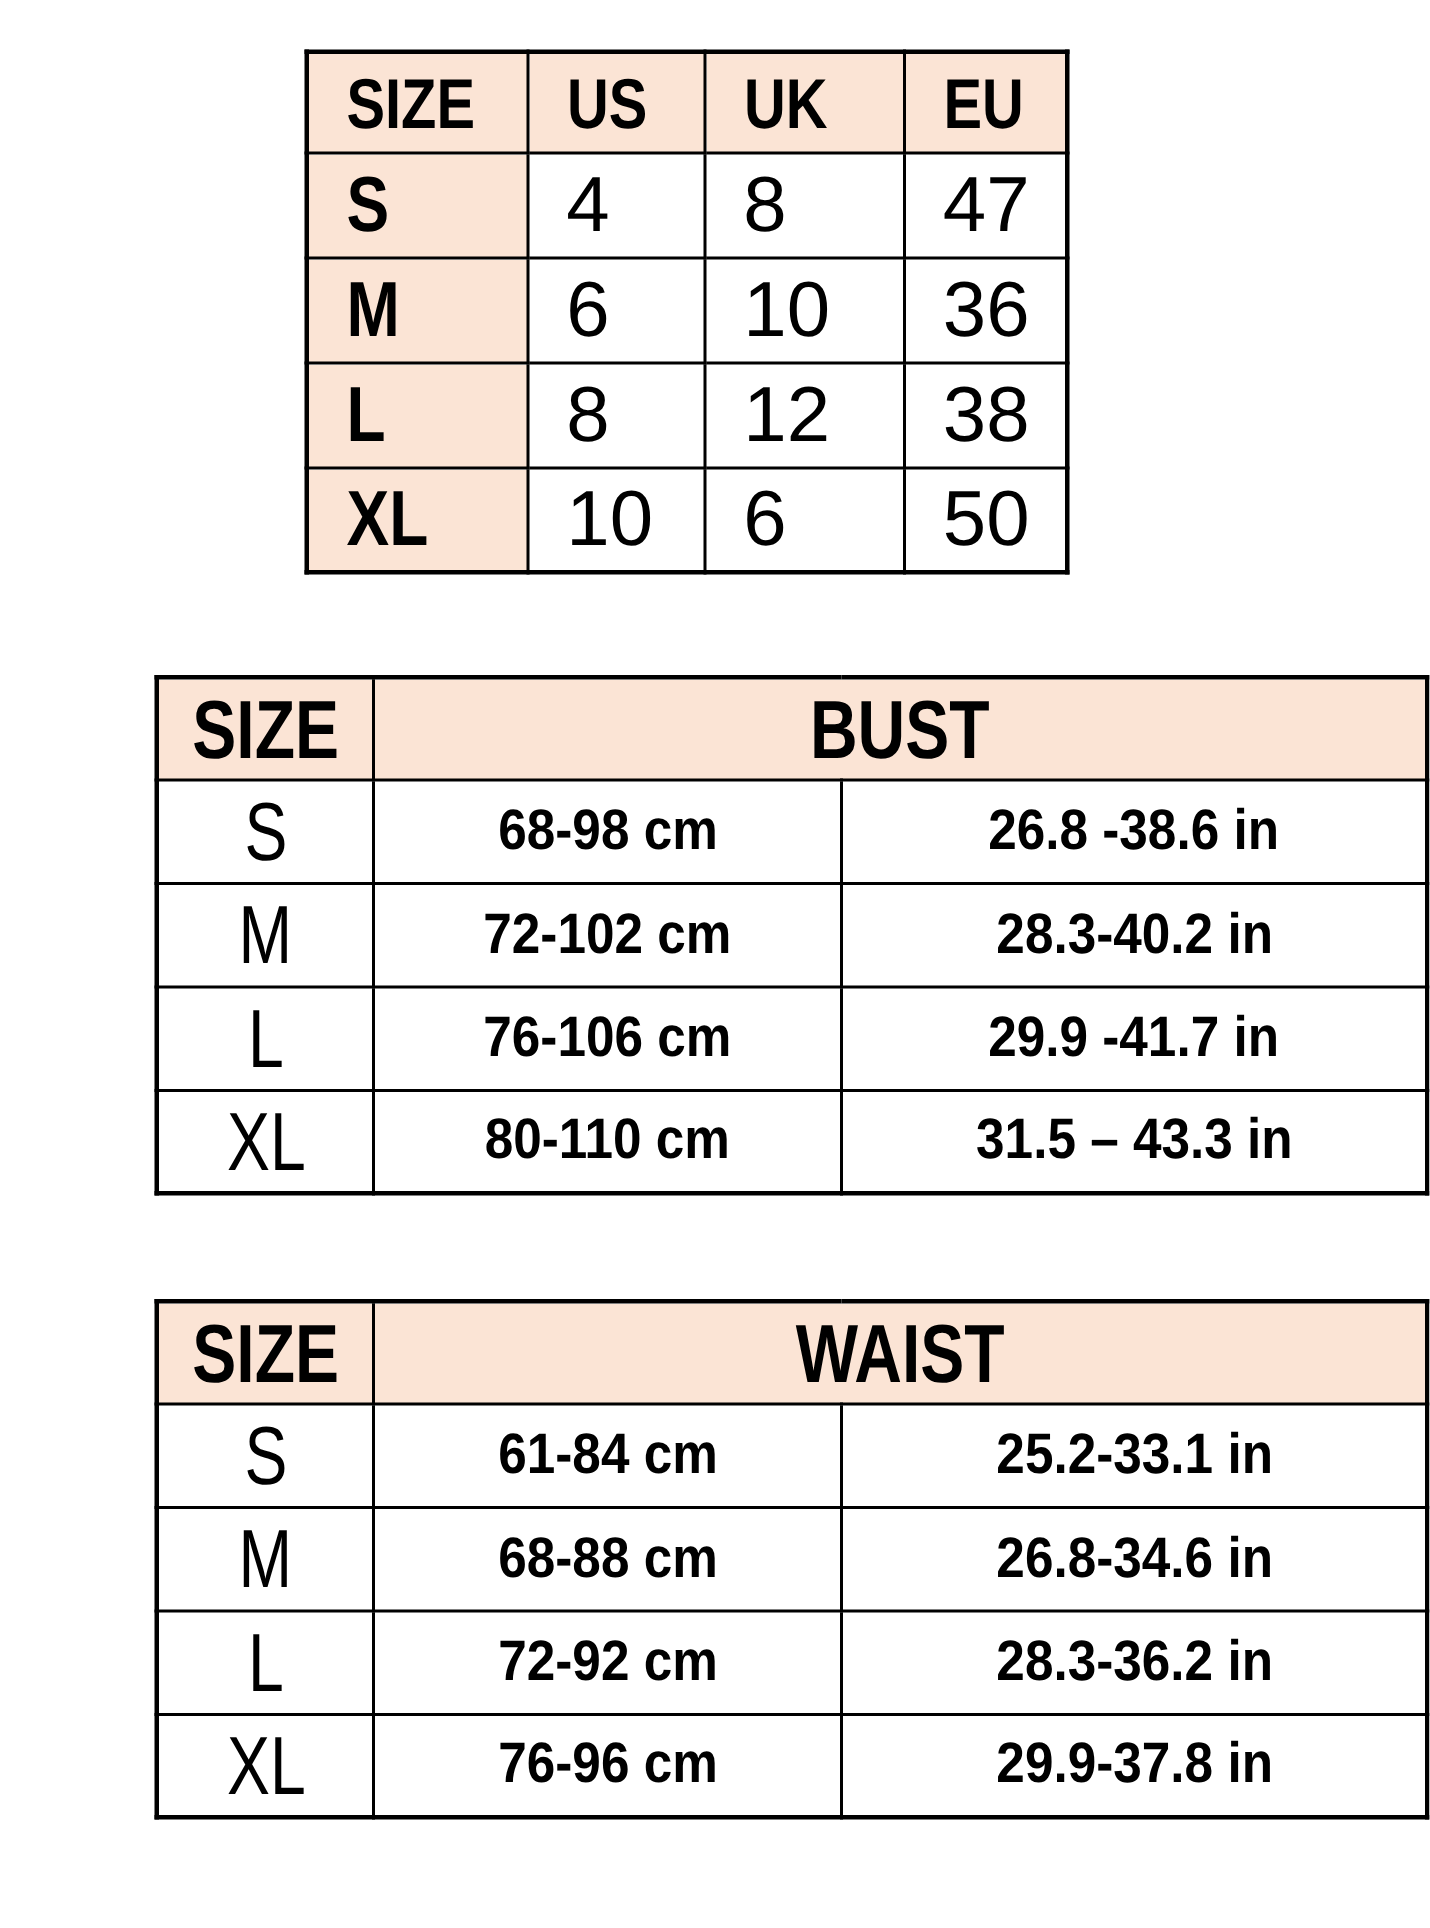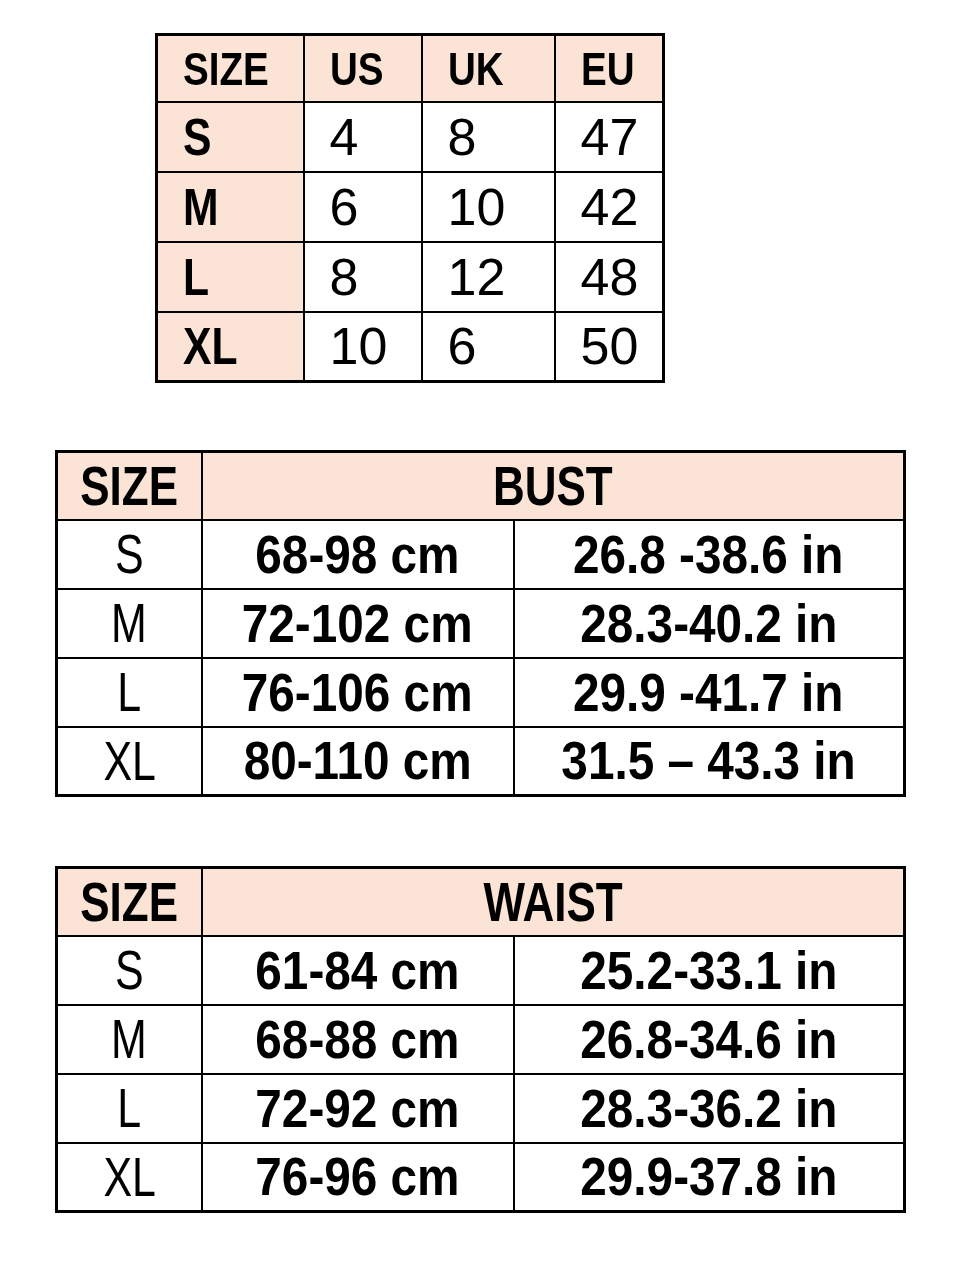--- a/index.html
+++ b/index.html
@@ -14,20 +14,21 @@
     position:relative;
     font-family:"Liberation Sans","DejaVu Sans",sans-serif;
     color:var(--text);
     overflow:hidden;
   }
   table{
     border-collapse:collapse;
     position:absolute;
     table-layout:fixed;
     border:3px solid var(--border);
+    margin-left:48px;
   }
   th,td{
     border:2px solid var(--border);
     vertical-align:middle;
     padding:0;
     overflow:hidden;
     white-space:nowrap;
   }
   .tx{display:inline-block;}
 
@@ -59,21 +60,21 @@
   .tm col.c-cm{width:312px;}
   .tm col.c-in{width:391px;}
   .tm tr{height:69px;}
   .tm tr.hdr{height:68px;}
   .tm th,.tm td{text-align:center;}
   .tm th{
     background:var(--header-bg);
     font-size:55px;font-weight:bold;
   }
   .tm th .tx{transform:scaleX(0.80);transform-origin:center center;}
-  .tm td{font-size:53px;font-weight:bold;}
+  .tm td{font-size:38px;font-weight:bold;}
   .tm td .tx{transform:scaleX(0.90);transform-origin:center center;}
   .tm td.size{font-weight:400;font-size:55px;}
   .tm td.size .tx{transform:scaleX(0.78);}
 </style>
 </head>
 <body>
 
 <table class="t1">
   <colgroup>
       <col class="c-size">
@@ -93,27 +94,27 @@
     <tr>
       <td class="size"><span class="tx">S</span></td>
       <td><span class="tx">4</span></td>
       <td><span class="tx">8</span></td>
       <td><span class="tx">47</span></td>
     </tr>
     <tr>
       <td class="size"><span class="tx">M</span></td>
       <td><span class="tx">6</span></td>
       <td><span class="tx">10</span></td>
-      <td><span class="tx">42</span></td>
+      <td><span class="tx">36</span></td>
     </tr>
     <tr>
       <td class="size"><span class="tx">L</span></td>
       <td><span class="tx">8</span></td>
       <td><span class="tx">12</span></td>
-      <td><span class="tx">48</span></td>
+      <td><span class="tx">38</span></td>
     </tr>
     <tr>
       <td class="size"><span class="tx">XL</span></td>
       <td><span class="tx">10</span></td>
       <td><span class="tx">6</span></td>
       <td><span class="tx">50</span></td>
     </tr>
   </tbody>
 </table>
 

